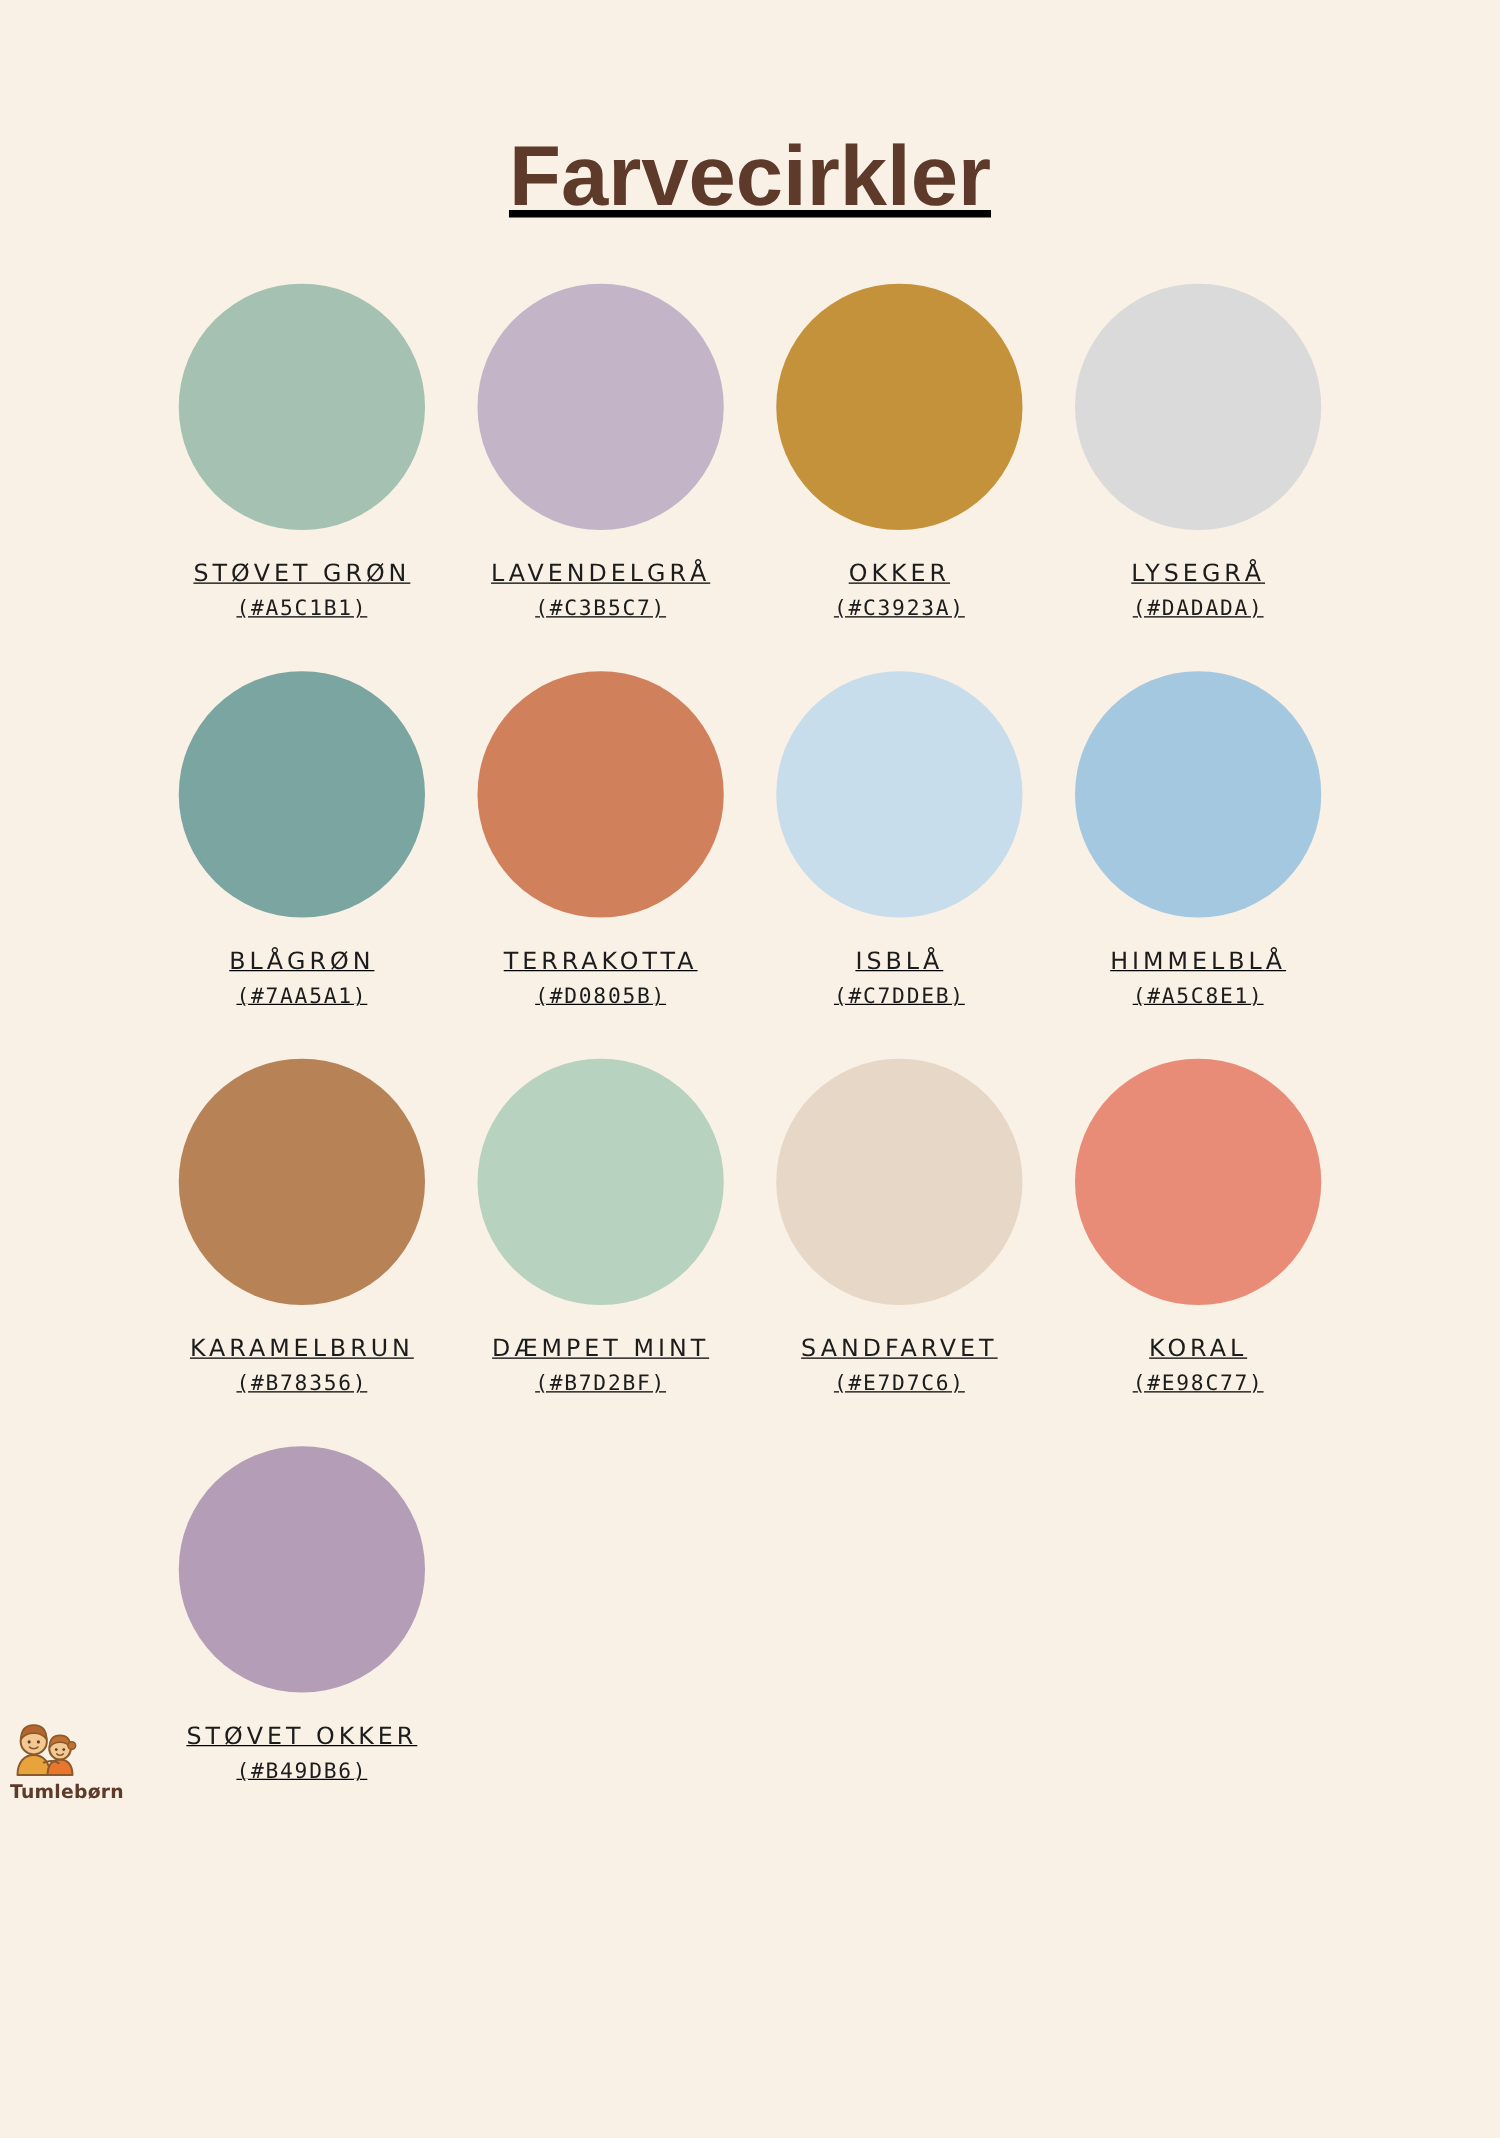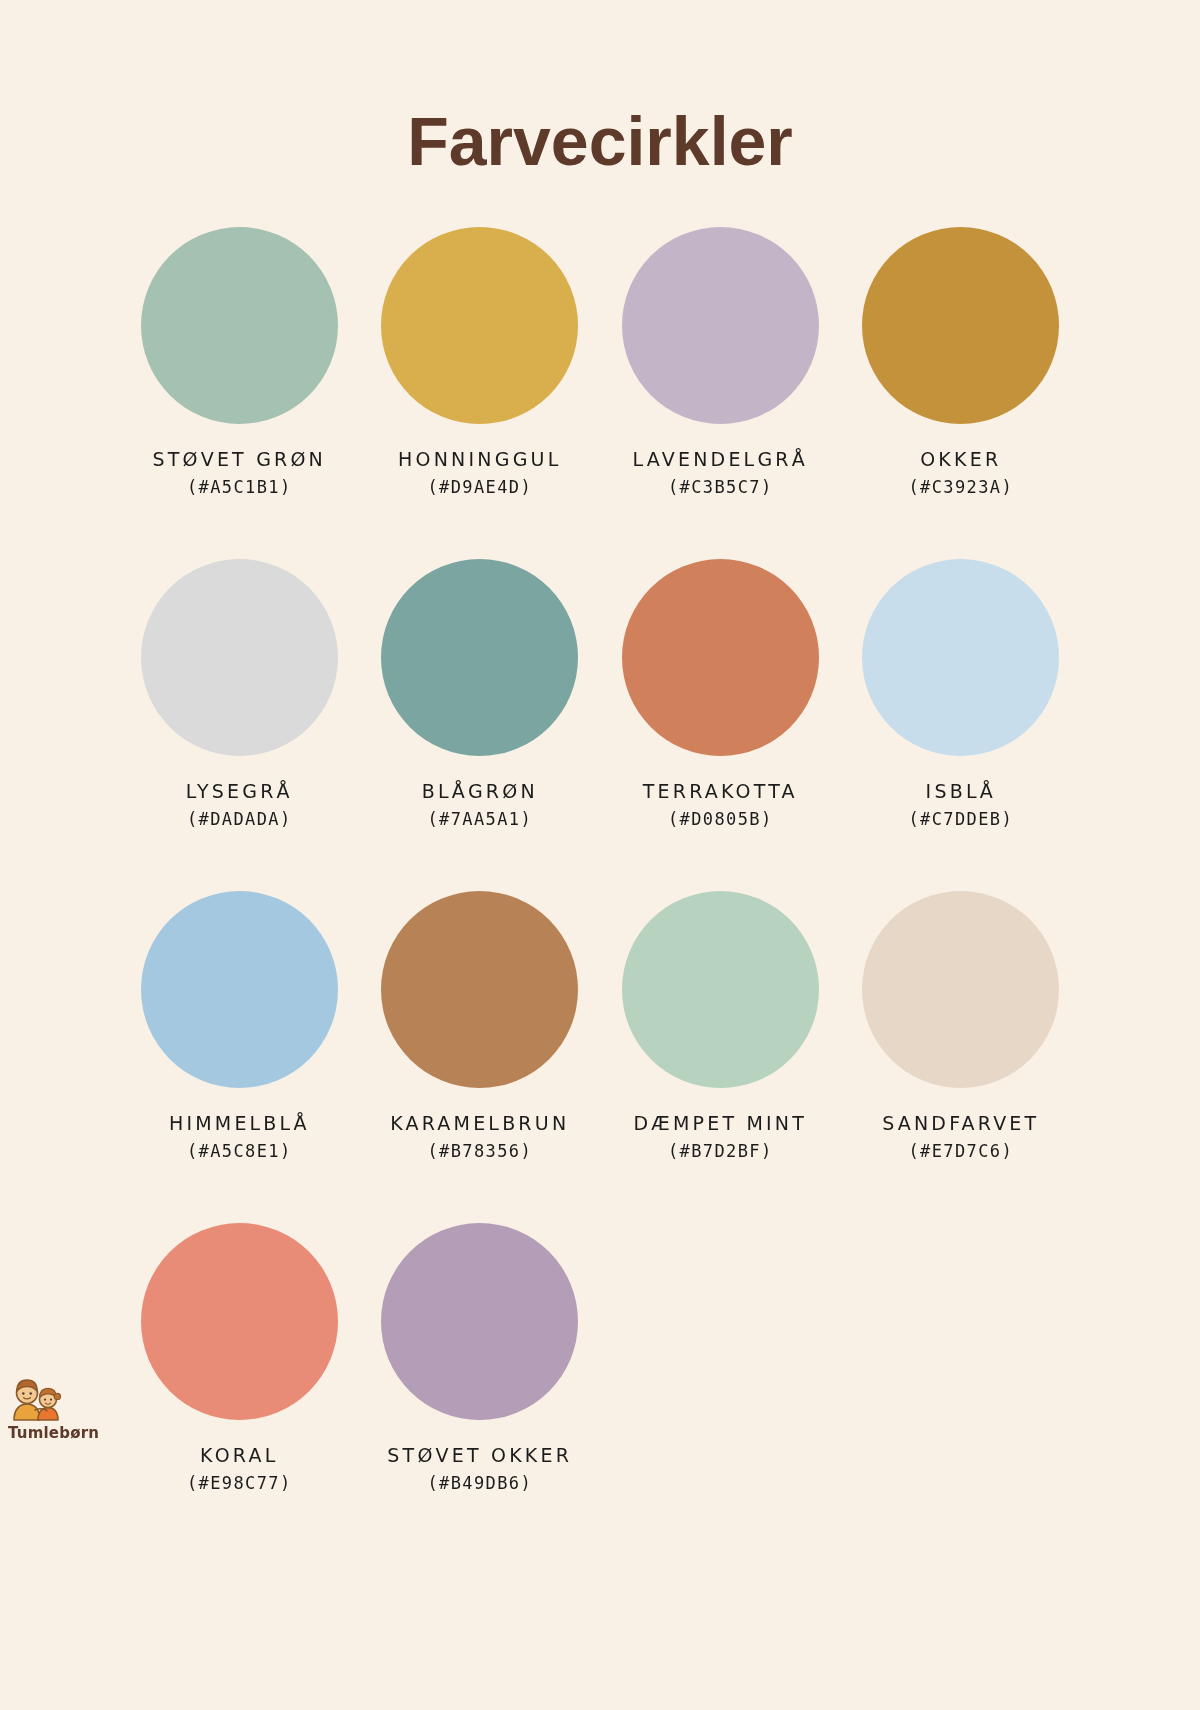--- a/index.html
+++ b/index.html
@@ -12,20 +12,21 @@
     background: #F9F1E5;
     font-family: "DejaVu Sans", sans-serif;
     position: relative;
     overflow: hidden;
   }
   .poster {
     width: 1200px;
     height: 1450px;
     position: relative;
     box-sizing: border-box;
+    text-decoration: underline;
   }
   .title {
     text-align: center;
     font-family: "Liberation Sans", sans-serif;
     font-size: 68px;
     font-weight: 700;
     color: #5E3A2A;
     letter-spacing: 0px;
     margin: 0;
     padding-top: 106px;
@@ -33,21 +34,20 @@
   }
   .grid {
     margin: 0 auto;
     padding-top: 50px;
     width: 940px;
     display: grid;
     grid-template-columns: repeat(4, 1fr);
     grid-template-rows: repeat(4, 310px);
     column-gap: 16px;
     row-gap: 0px;
-    gap: 22px;
   }
   .swatch {
     display: flex;
     flex-direction: column;
     align-items: center;
     justify-content: flex-start;
   }
   .circle {
     width: 197px;
     height: 197px;
@@ -105,25 +105,20 @@
   <h1 class="title">Farvecirkler</h1>
 
   <div class="grid">
 
     <div class="swatch">
       <div class="circle" style="background:#A5C1B1"></div>
       <div class="sw-name">STØVET GRØN</div>
       <div class="sw-hex">(#A5C1B1)</div>
     </div>
 
-    <div class="swatch">
-      <div class="circle" style="background:#D9AE4D"></div>
-      <div class="sw-name">HONNINGGUL</div>
-      <div class="sw-hex">(#D9AE4D)</div>
-    </div>
 
     <div class="swatch">
       <div class="circle" style="background:#C3B5C7"></div>
       <div class="sw-name">LAVENDELGRÅ</div>
       <div class="sw-hex">(#C3B5C7)</div>
     </div>
 
 
     <div class="swatch">
       <div class="circle" style="background:#C3923A"></div>

